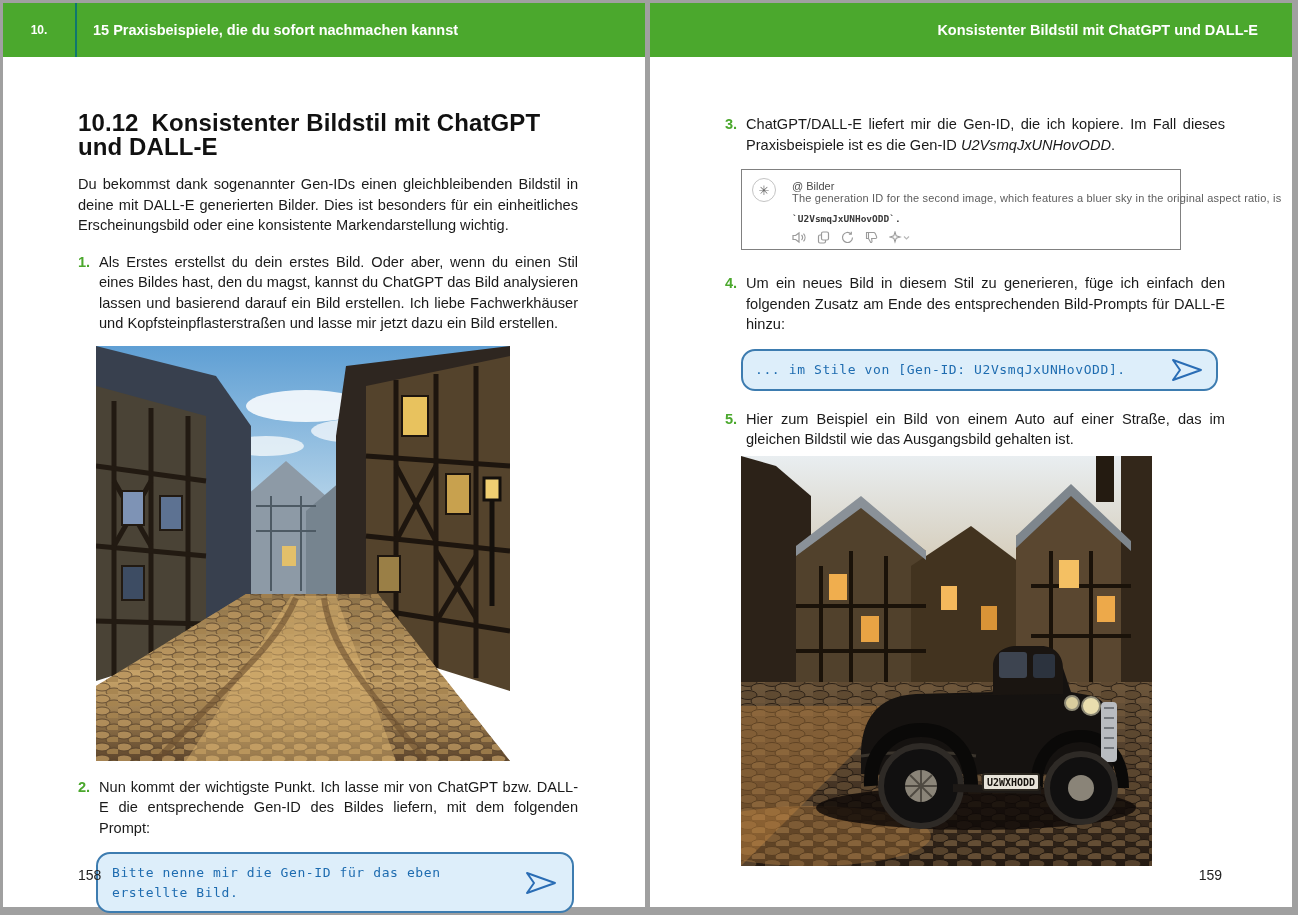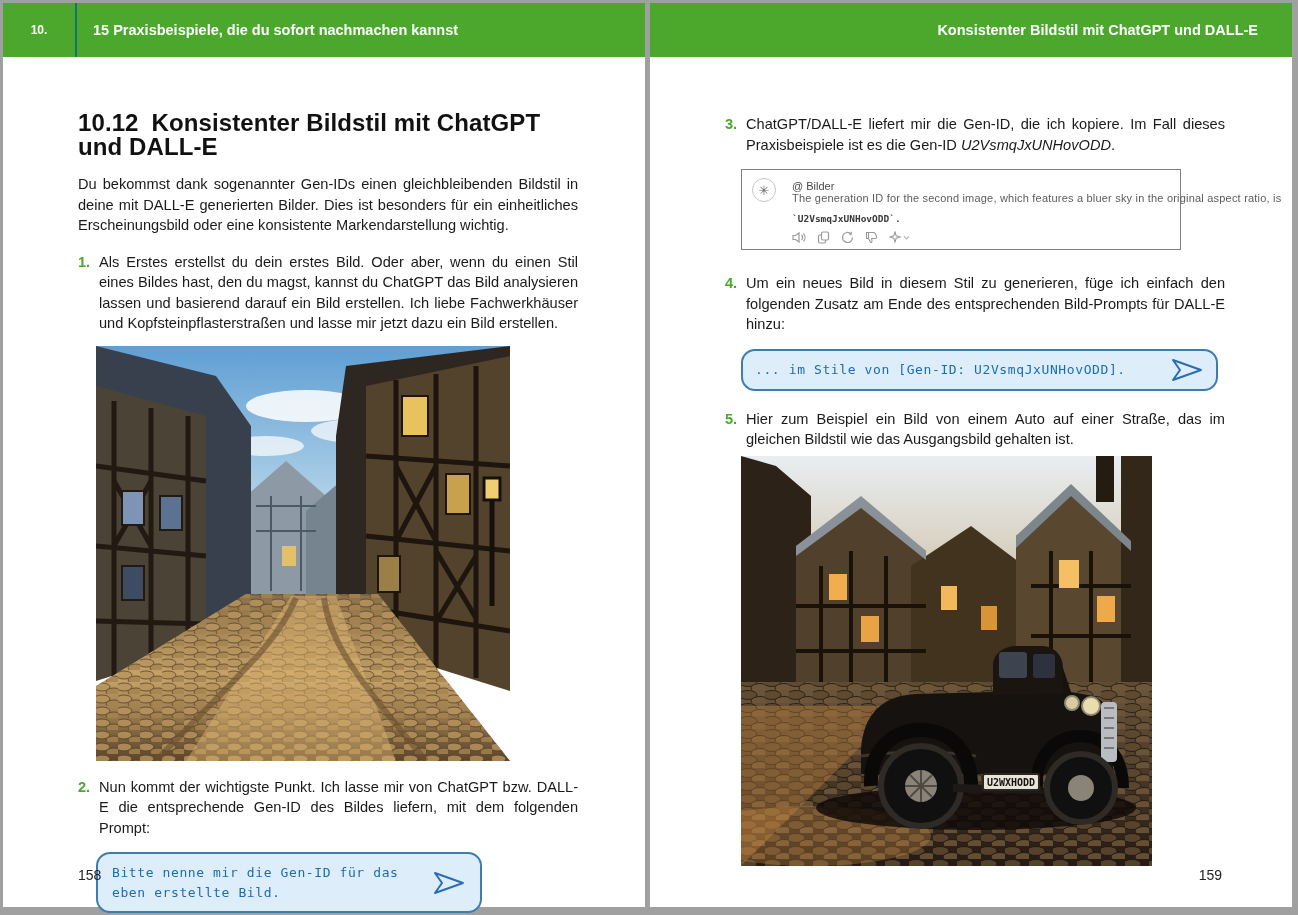--- a/index.html
+++ b/index.html
@@ -45,21 +45,21 @@
   .list-item .txt {
     font-size:14.6px; line-height:20.5px; text-align:justify; color:#1a1a1a; flex:1;
   }
   .genid-italic { font-style:italic; }
 
   .photo-wrap { margin:12px 0 0 93px; width:414px; height:415px; overflow:hidden; }
   .photo-wrap-r { margin:6px 0 0 91px; width:497px; height:410px; overflow:hidden; }
 
   
   .prompt-box {
-    margin-left:93px; margin-top:14px; width:386px; min-height:61px;
+    margin-left:93px; margin-top:14px; width:478px; min-height:61px;
     border:2px solid #3D7CB0; border-radius:14px; background:#DDEEFA;
     display:flex; align-items:center; padding:8px 14px;
   }
   .prompt-box-r { margin-left:91px; width:477px; min-height:42px; padding:4px 12px; }
   .prompt-text {
     flex:1; font-family:"DejaVu Sans Mono", monospace; font-size:13px;
     letter-spacing:0.6px; line-height:20px; color:#1E6CB0;
   }
   .send-icon { flex-shrink:0; margin-left:8px; }
 

